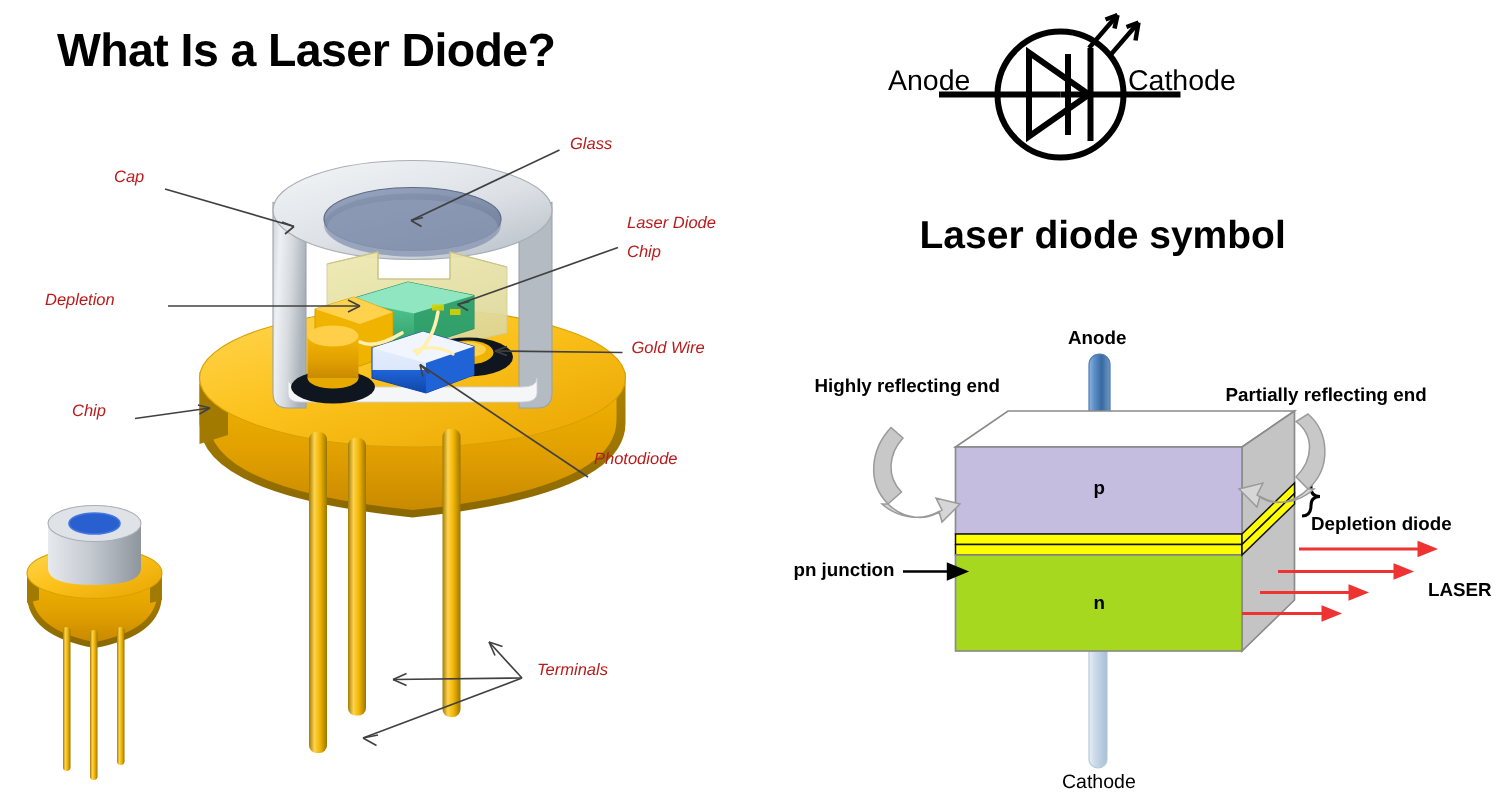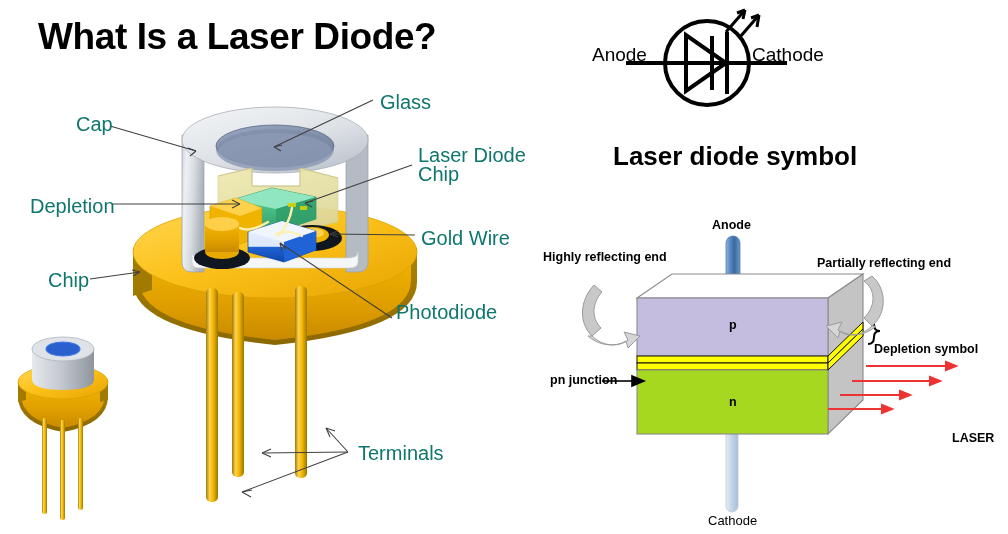--- a/index.html
+++ b/index.html
@@ -5,25 +5,25 @@
 <style>
   html,body{margin:0;padding:0;background:#ffffff;}
   body{
     width:1008px;height:534px;position:relative;overflow:hidden;
     font-family:"Liberation Sans","DejaVu Sans",sans-serif;
     background:#ffffff;
   }
   .abs{position:absolute;}
   #page-title{
     left:38px;top:16px;
-    font-size:37px;font-weight:bold;color:#000000;
+    font-size:31px;font-weight:bold;color:#000000;
     letter-spacing:-0.4px;white-space:nowrap;
   }
   .lbl{
-    font-size:20px;color:#0f766e;white-space:nowrap;line-height:1.25;
+    font-size:11px;color:#b91c1c;white-space:nowrap;line-height:1.25;font-style:italic;
   }
   .lbl-bold{
     font-size:12.5px;color:#000000;font-weight:bold;white-space:nowrap;
   }
   .lbl-sym{
     font-size:19px;color:#000000;white-space:nowrap;
   }
   .cap-sym{
     font-size:26px;color:#000000;font-weight:bold;white-space:nowrap;
   }
@@ -297,17 +297,17 @@
   <g fill="#c8c8c8" stroke="#9a9a9a" stroke-width="1">
     <path d="M872 276 C886 288 888 312 872 326 L864 318 C876 306 876 290 864 281 Z"></path>
     <path d="M872 326 C862 336 848 338 838 330 L842 322 L826 326 L838 338 L840 331 C852 338 866 335 876 326 Z" fill="#d6d6d6"></path>
   </g>
 </svg>
 
 <div class="abs lbl-bold" style="left:712px;top:218px;">Anode</div>
 <div class="abs lbl-bold" style="left:708px;top:513px;font-weight:normal;font-size:13px;">Cathode</div>
 <div class="abs lbl-bold" style="left:543px;top:250px;">Highly reflecting end</div>
 <div class="abs lbl-bold" style="left:817px;top:256px;">Partially reflecting end</div>
-<div class="abs lbl-bold" style="left:874px;top:342px;">Depletion symbol</div>
-<div class="abs lbl-bold" style="left:529px;top:373px;margin-left:21px;">pn junction</div>
-<div class="abs lbl-bold" style="left:952px;top:386px;margin-top:45px;">LASER</div>
+<div class="abs lbl-bold" style="left:874px;top:342px;">Depletion diode</div>
+<div class="abs lbl-bold" style="left:529px;top:373px;">pn junction</div>
+<div class="abs lbl-bold" style="left:952px;top:386px;">LASER</div>
 <div class="abs lbl-bold" style="left:729px;top:318px;">p</div>
 <div class="abs lbl-bold" style="left:729px;top:395px;">n</div>
 
 </body></html>

